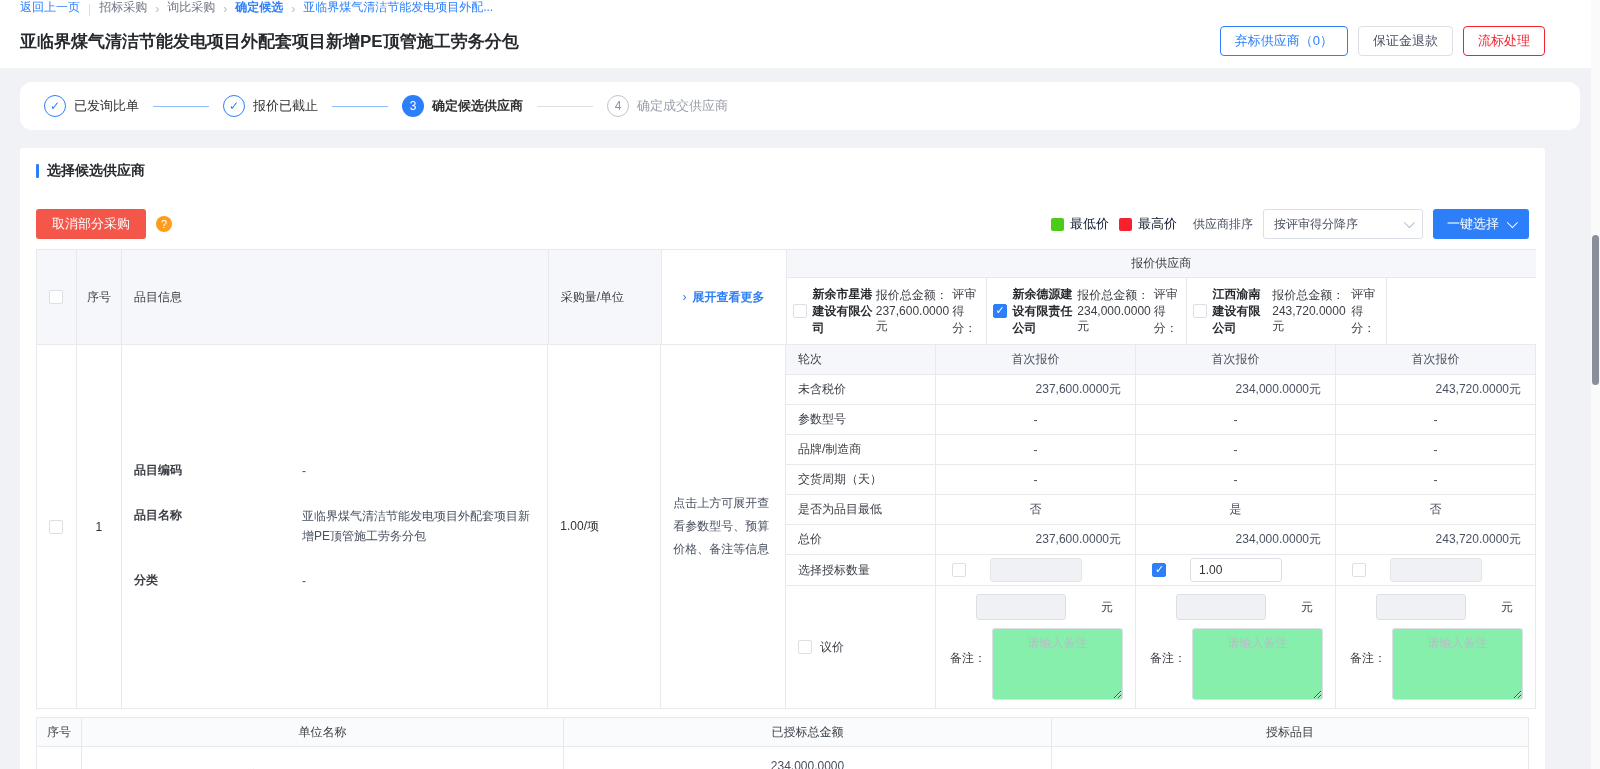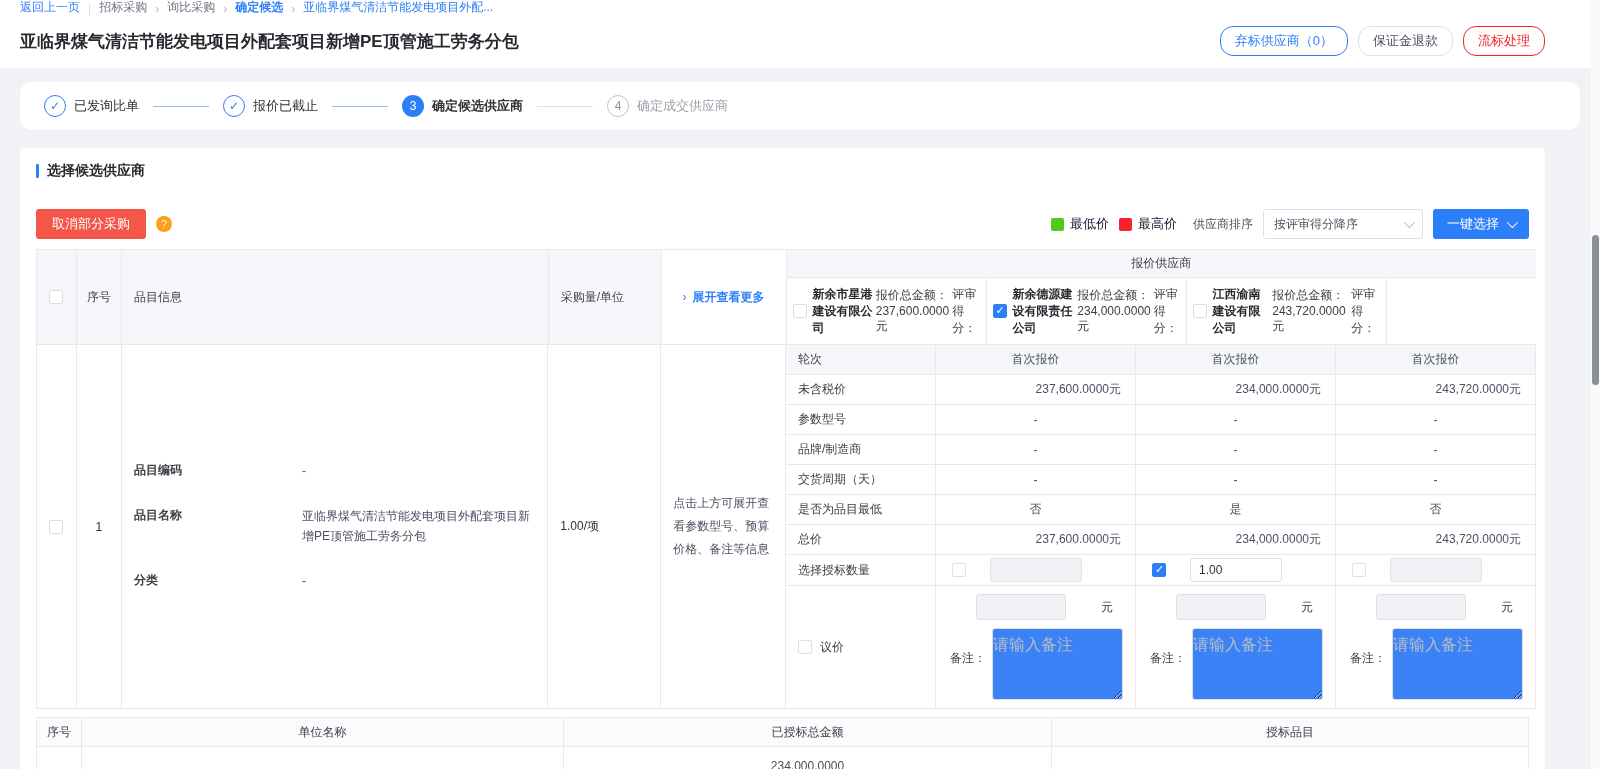--- a/index.html
+++ b/index.html
@@ -13,21 +13,21 @@
   .crumb-back { color:#2d7ff9; cursor:pointer; }
   .crumb-pipe { color:#d8dce3; }
   .crumb-sep::after { content:"›"; color:#b4bac4; }
   .crumb { color:#6b7280; }
   .crumb.active { color:#2d7ff9; font-weight:bold; }
   .crumb.link { color:#2d7ff9; }
   .title-row { display:flex; align-items:center; justify-content:space-between; margin-top:10px; }
   .page-title { font-size:17px; font-weight:bold; color:#26292e; }
   .title-actions { display:flex; gap:10px; margin-right:35px; }
   .btn { display:inline-flex; align-items:center; justify-content:center; height:30px;
-    padding:0 14px; border-radius:13px; border:1px solid #dcdfe6; background:#fff;
+    padding:0 14px; border-radius:4px; border:1px solid #dcdfe6; background:#fff;
     font-size:13px; cursor:pointer; white-space:nowrap; }
   .btn-blue-outline { border-color:#2d7ff9; color:#2d7ff9; }
   .btn-default { color:#4e5archive969; color:#495060; }
   .btn-red-outline { border-color:#f5222d; color:#f5222d; }
 
   
   .steps-card { margin:14px 20px 0 20px; background:#fff; border-radius:12px;
     height:48px; display:flex; align-items:center; padding:0 24px; }
   .step { display:flex; align-items:center; gap:8px; }
   .step-circle { width:22px; height:22px; border-radius:50%; display:flex;
@@ -135,22 +135,22 @@
   .neg-label { gap:8px; }
   .neg-cell { flex-direction:column; align-items:stretch !important; padding:8px 12px; gap:8px;
     justify-content:flex-start !important; }
   .neg-price { display:flex; align-items:center; justify-content:space-between; padding:0 10px 0 28px; }
   .price-input { width:90px; height:26px; border:1px solid #dcdfe6; background:#f0f1f4;
     border-radius:3px; }
   .unit { color:#3b3f45; }
   .neg-remark { display:flex; gap:6px; align-items:flex-start; padding-left:2px; }
   .remark-label { margin-top:22px; color:#3b3f45; white-space:nowrap; }
   .remark-area { width:132px; height:72px; border:1px solid #dcdfe6; border-radius:3px;
-    resize:both; font-family:inherit; font-size:16px; color:#303133; padding-top:6px;
-    background:#3b82f6; }
+    resize:both; font-family:inherit; font-size:12px; color:#303133; padding-top:6px;
+    text-align:center; background:#86efac; }
   .remark-area::placeholder { color:#b7bdc7; }
 
   
   .award-table { margin-top:8px; width:1493px; border:1px solid #e9e9eb; }
   .arow { display:flex; }
   .ahead { background:#fafbfc; border-bottom:1px solid #e9e9eb; }
   .acell { display:flex; align-items:center; justify-content:center; border-right:1px solid #e9e9eb;
     min-height:28px; color:#3b3f45; }
   .acell:last-child { border-right:none; }
   .a-idx { width:45px; }

